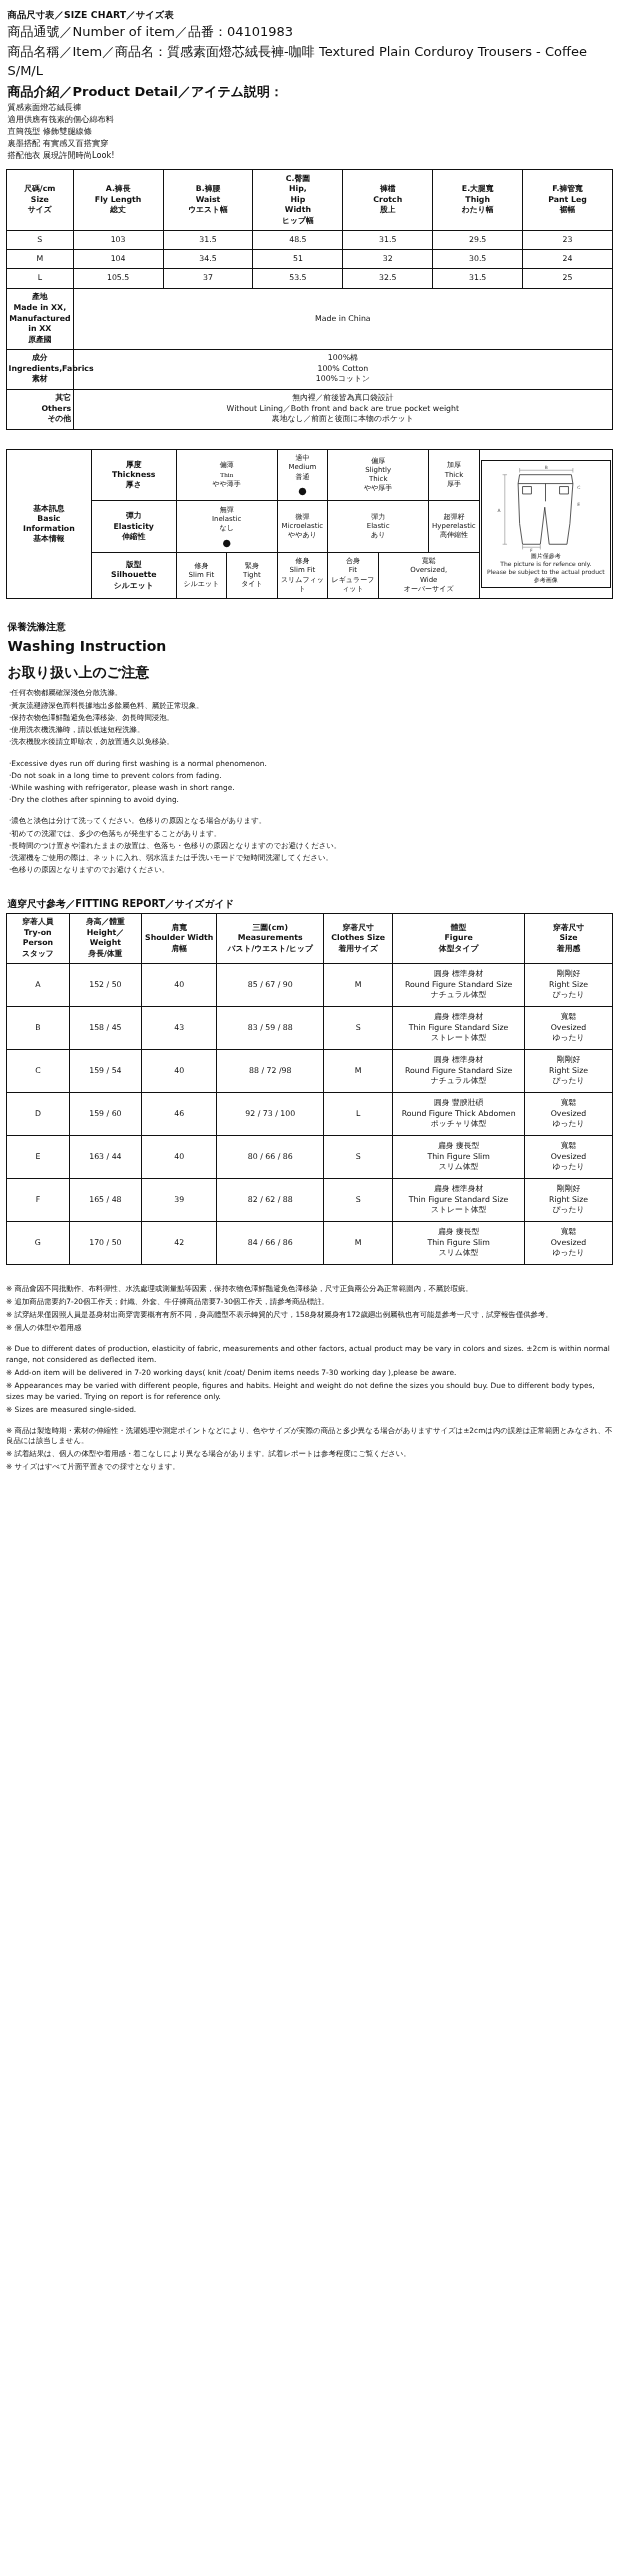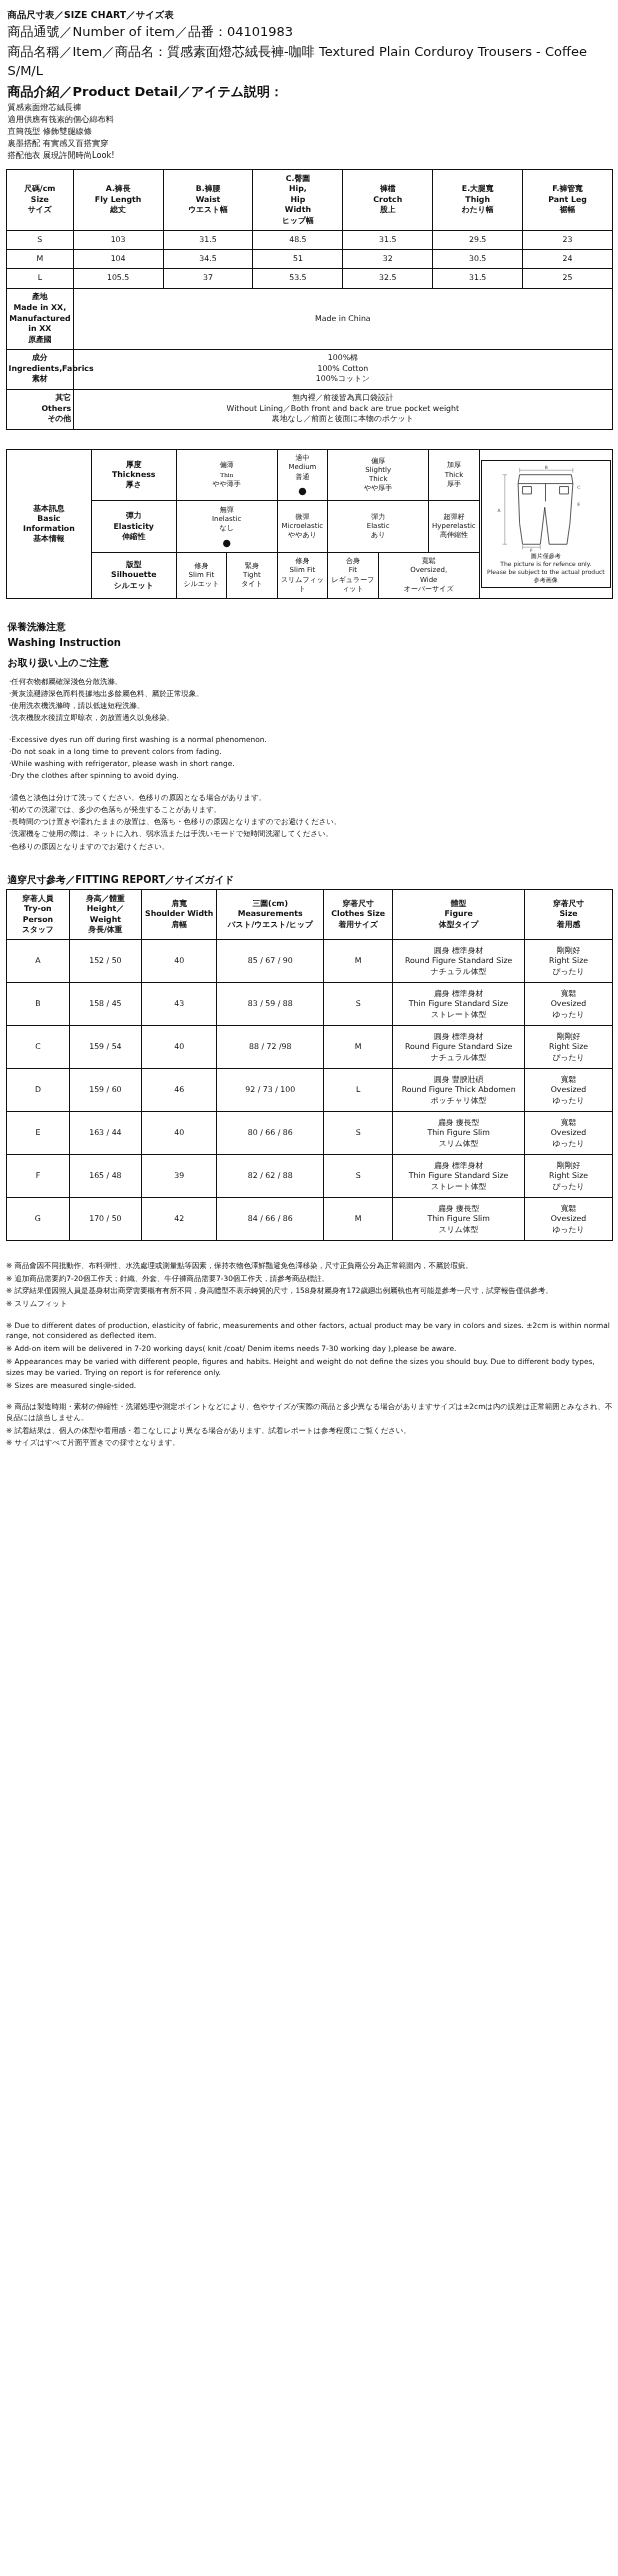--- a/index.html
+++ b/index.html
@@ -70,21 +70,21 @@
     height: 100%;
     min-height: 111px;
     position: relative;
     padding: 3px;
   }
   .pant-note { font-size: 6px; text-align: center; line-height: 1.35; color: #222; }
   .pant-svg { display: block; margin: 0 auto; }
 
   
   .sec-title { font-size: 9.7px; font-weight: bold; margin: 21px 0 1.5px 1.5px; }
-  .sec-sub { font-size: 10px; font-weight: bold; margin: 0 0 6px 1.5px; }
+  .sec-sub { font-size: 14px; font-weight: bold; margin: 0 0 6px 1.5px; }
   .wash-list { margin: 0 0 3px 3px; }
   .wash-list p { margin: 1.5px 0; font-size: 7.4px; }
   .wash-gap { height: 6px; }
 
   
   .fit-table th { height: 46px; font-size: 7.4px; }
   .fit-table td { height: 43px; font-size: 7.8px; }
   .fit-table .c-staff { width: 10%; }
   .fit-table .c-hw { width: 11.5%; }
   .fit-table .c-sh { width: 12%; }
@@ -329,20 +329,21 @@
       </table>
   </div>
 
   <div class="sec-title">保養洗滌注意</div>
   <div class="sec-sub">Washing Instruction</div>
   <div class="sec-sub">お取り扱い上のご注意</div>
 
   <div class="wash-list">
     <p>‧任何衣物都屬確深淺色分散洗滌。</p>
     <p>‧黃灰流褪跡深色而料長據地出多餘屬色料、屬於正常現象。</p>
+    <p>‧保持衣物色澤鮮豔避免色澤移染、勿長時間浸泡。</p>
     <p>‧使用洗衣機洗滌時，請以低速短程洗滌。</p>
     <p>‧洗衣機脫水後請立即晾衣，勿放置過久以免移染。</p>
   </div>
   <div class="wash-gap"></div>
   <div class="wash-list">
     <p>‧Excessive dyes run off during first washing is a normal phenomenon.</p>
     <p>‧Do not soak in a long time to prevent colors from fading.</p>
     <p>‧While washing with refrigerator, please wash in short range.</p>
     <p>‧Dry the clothes after spinning to avoid dying.</p>
   </div>
@@ -475,21 +476,21 @@
 ゆったり</td>
     </tr>
   </tbody>
     </table>
 
   <div class="notes">
     <div class="grp">
       <p>※ 商品會因不同批動作、布料彈性、水洗處理或測量點等因素，保持衣物色澤鮮豔避免色澤移染，尺寸正負兩公分為正常範圍內，不屬於瑕疵。</p>
       <p>※ 追加商品需要約7-20個工作天；針織、外套、牛仔褲商品需要7-30個工作天，請參考商品標註。</p>
       <p>※ 試穿結果僅因照人員是基身材出商穿需要概有有所不同，身高體型不表示轉貿的尺寸，158身材屬身有172歲廻出例屬執也有可能是參考一尺寸，試穿報告僅供參考。</p>
-      <p>※ スリムフィット</p>
+      <p>※ 個人の体型や着用感</p>
     </div>
     <div class="grp">
       <p>※ Due to different dates of production, elasticity of fabric, measurements and other factors, actual product may be vary in colors and sizes. ±2cm is within normal range, not considered as deflected item.</p>
       <p>※ Add-on item will be delivered in 7-20 working days( knit /coat/ Denim items needs 7-30 working day ),please be aware.</p>
       <p>※ Appearances may be varied with different people, figures and habits. Height and weight do not define the sizes you should buy. Due to different body types, sizes may be varied. Trying on report is for reference only.</p>
       <p>※ Sizes are measured single-sided.</p>
     </div>
     <div class="grp">
       <p>※ 商品は製造時期・素材の伸縮性・洗濯処理や測定ポイントなどにより、色やサイズが実際の商品と多少異なる場合がありますサイズは±2cmは内の誤差は正常範囲とみなされ、不良品には該当しません。</p>
       <p>※ 試着結果は、個人の体型や着用感・着こなしにより異なる場合があります。試着レポートは参考程度にご覧ください。</p>

